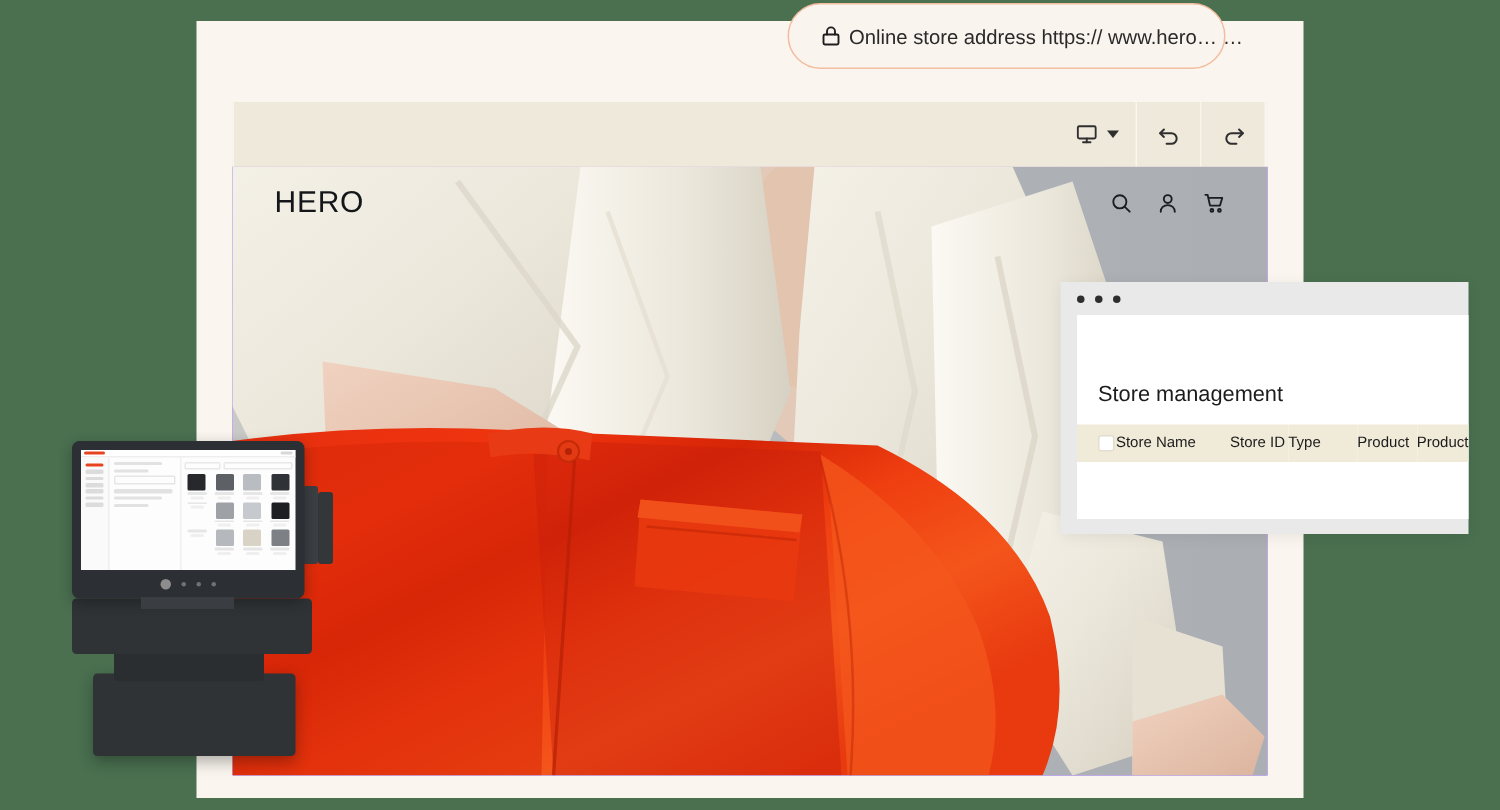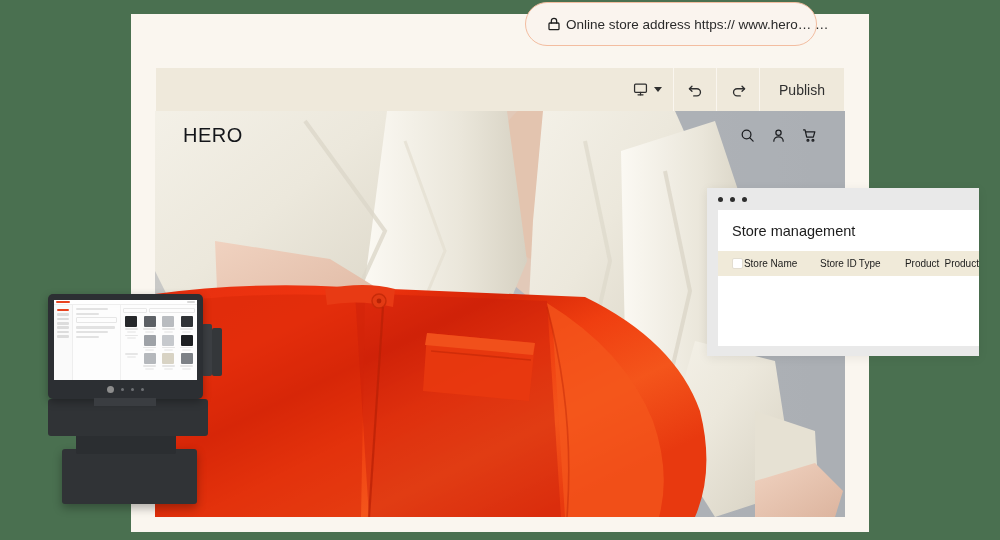--- a/index.html
+++ b/index.html
@@ -82,21 +82,21 @@
     background:#e9e9e9;
     box-shadow:0 2px 10px rgba(0,0,0,.07);
   }
   #panel-titlebar{ height:22px; display:flex; align-items:center; padding-left:11px; gap:7px; }
   .dot{ width:5px;height:5px;border-radius:50%;background:#2e2e2e; }
   #panel-body{
     position:absolute; left:11px; top:22px; right:0; bottom:10px;
     background:#ffffff;
   }
   #panel-title{
-    font-size:14.5px; color:#1c1c1c; padding:13px 0 12px 14px; font-weight:400;
+    font-size:14.5px; color:#1c1c1c; padding:13px 0 12px 14px; font-weight:400;margin-top:32px;
   }
   #store-table{ width:100%; border-collapse:collapse; }
   #store-table thead tr{ background:#f0ead9; }
   #store-table th{
     font-size:10px; font-weight:400; color:#1c1c1c;
     padding:7px 0; text-align:left;
   }
   #store-table td{
     font-size:8.6px; color:#2b2b2b; padding:10px 0; text-align:left;
   }
@@ -311,23 +311,20 @@
   <div class="tb-cell" id="redo-cell">
     <span>
       <svg class="icon-svg" width="17" height="17" viewBox="0 0 24 24" fill="none" stroke="#2f2f2f" stroke-width="1.9" stroke-linecap="round" stroke-linejoin="round">
         <path d="M17 7.5 L20.6 11 L17 14.5"></path>
         <path d="M20.4 11 H10 a5 5 0 0 0 0 10 H14.5"></path>
       </svg>
     </span>
   </div>
   <div class="tb-sep"></div>
 
-  <div class="tb-cell" id="publish-btn">
-    <span class="lbl">Publish</span>
-  </div>
   <div class="tb-sep"></div>
 
 </div>
 
 <div id="address-pill">
   <span>
     <svg class="icon-svg" width="16" height="16" viewBox="0 0 24 24" fill="none" stroke="#1e1e1e" stroke-width="1.9" stroke-linecap="round" stroke-linejoin="round">
       <rect x="4.5" y="10.5" width="15" height="10" rx="1.4"></rect>
       <path d="M8 10.5 V7.4 a4 4 0 0 1 8 0 V10.5"></path>
     </svg>

